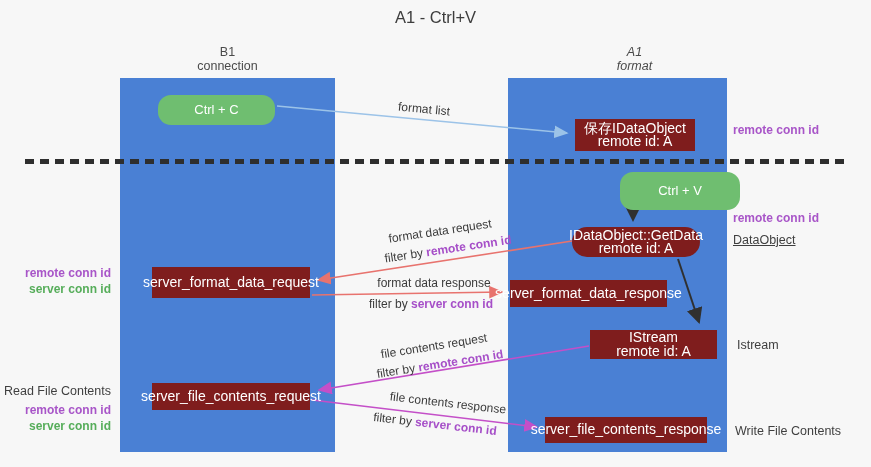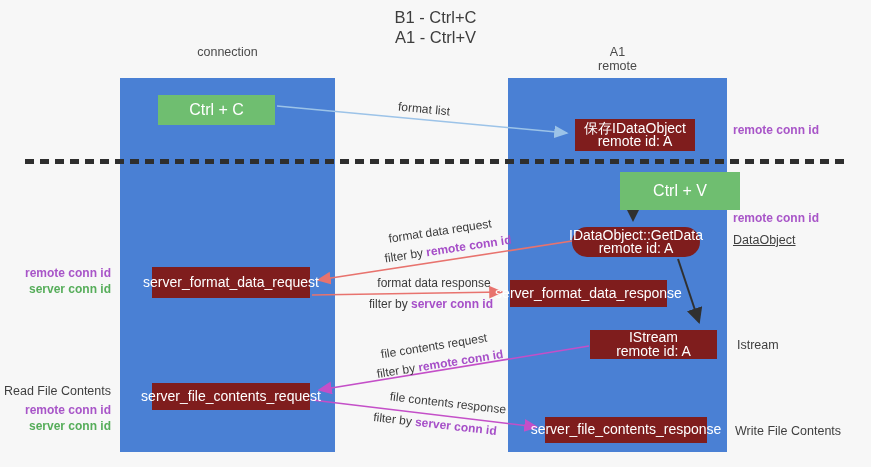--- a/index.html
+++ b/index.html
@@ -11,65 +11,65 @@
   }
   .title{
     position:absolute; left:0; top:7px; width:871px; text-align:center;
     font-size:16.5px; line-height:20px; color:#3d3d3d;
   }
   .lifeline-header{
     position:absolute; top:45px; text-align:center;
     font-size:12.5px; line-height:14px; color:#4a4a4a;
   }
   .lifeline-header.left{ left:120px; width:215px; }
-  .lifeline-header.right{ left:508px; width:219px; }
+  .lifeline-header.right{ left:525px; width:219px;font-style:italic; }
   .col{
     position:absolute; top:78px; height:374px; background:#4a80d4;
   }
   .col.left{ left:120px; width:215px; }
   .col.right{ left:508px; width:219px; }
   .divider{
     position:absolute; left:25px; top:159px; width:820px; height:5px;
     background:repeating-linear-gradient(90deg,#2e2e2e 0 9px,transparent 9px 15px);
   }
   .box{
     position:absolute; display:flex; flex-direction:column;
     align-items:center; justify-content:center;
     color:#ffffff; text-align:center; line-height:13.5px;
   }
-  .green-box{ background:#6fbe70; font-size:16px; }
+  .green-box{ background:#6fbe70; font-size:13px;border-radius:13px; }
   .orange-box{ background:#7f1d1d; font-size:14px; }
   .rot-label{
     position:absolute; white-space:nowrap; font-size:12px; color:#3b3b3b;
     transform-origin:center;
   }
   .kw-purple{ font-weight:bold; color:#a64fc8; }
   .side-label{ position:absolute; white-space:nowrap; font-size:12px; }
   .side-label.bold-purple{ font-weight:bold; color:#a855c8; }
   .side-label.bold-green{ font-weight:bold; color:#56ad5a; }
   .side-label.plain{ color:#3f3f3f; font-size:12.5px; }
   .left-annot{ text-align:right; right:760px; left:auto; }
   svg.arrows{ position:absolute; left:0; top:0; pointer-events:none; }
 </style>
 </head>
 <body>
 
 <div class="canvas">
 
   <div class="title">
-    <div>B1 - Ctrl+C</div>
     <div>A1 - Ctrl+V</div>
   </div>
 
   <div class="lifeline-header left">
+    <div>B1</div>
     <div>connection</div>
   </div>
   <div class="lifeline-header right">
     <div>A1</div>
-    <div>remote</div>
+    <div>format</div>
   </div>
 
   <div class="col left"></div>
   <div class="col right"></div>
 
   <div class="divider"></div>
 
   <svg class="arrows" width="871" height="467" viewBox="0 0 871 467">
     <defs>
       <marker id="m-blue" markerWidth="10" markerHeight="9" refX="8" refY="4" orient="auto">

